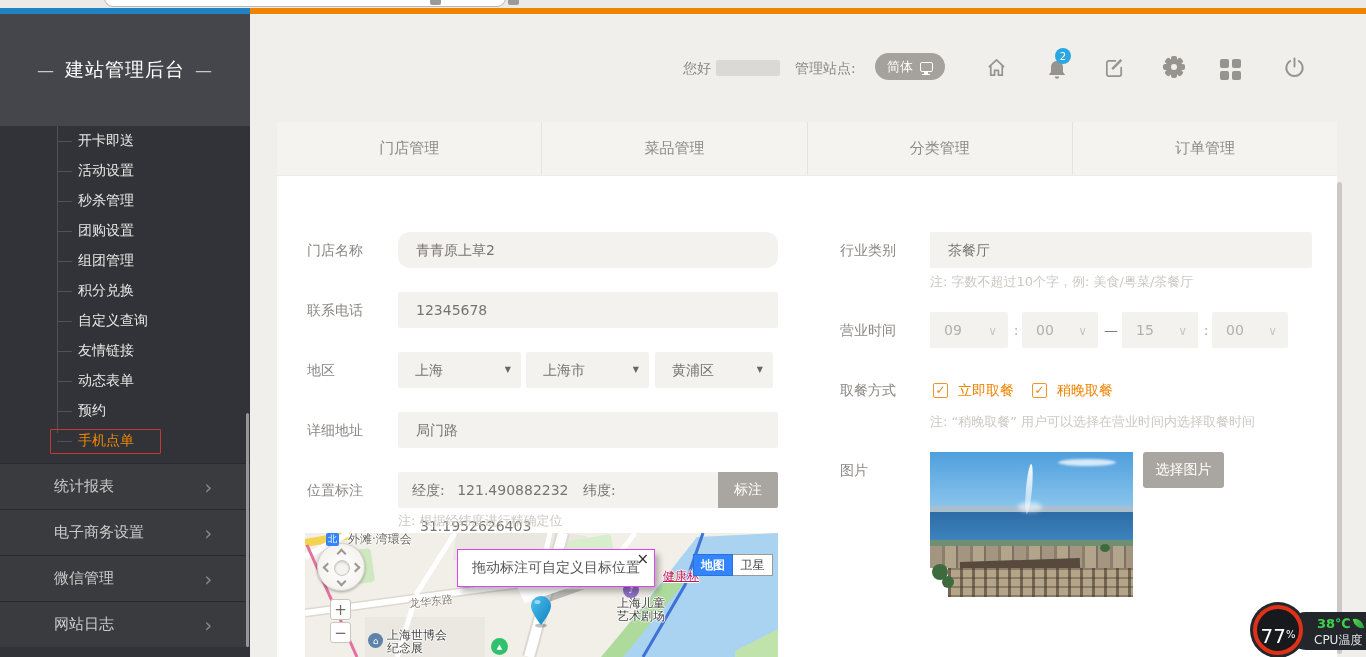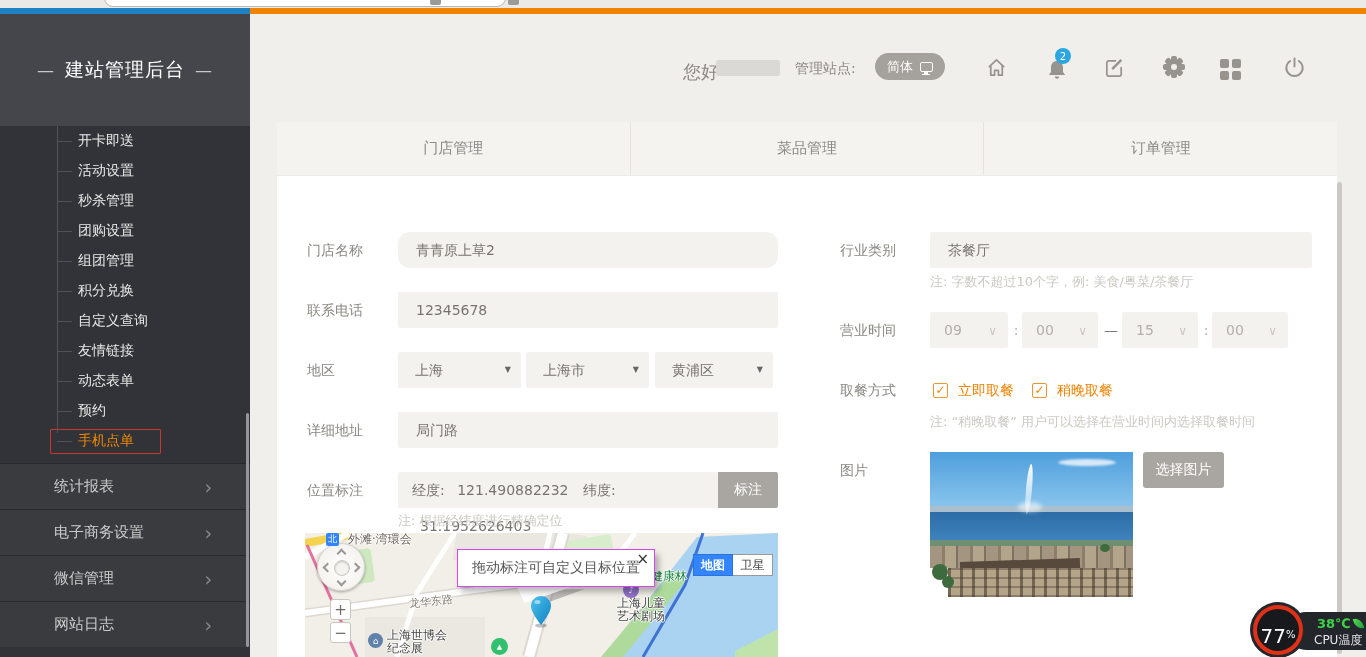--- a/index.html
+++ b/index.html
@@ -28,21 +28,21 @@
   .menu-item.active { color:#f28a00; }
   .menu-item.active .mlabel-box { border:1px solid #c8392b; padding:2px 26px 3px 27px; margin-left:-28px; border-radius:1px; }
   .sections { position:absolute; left:0; top:449px; width:250px; }
   .section-row { height:46px; background:#3a3b3f; border-top:1px solid #28292d; display:flex; align-items:center;
     padding-left:54px; color:#cbcbc9; font-size:15px; cursor:pointer; position:relative; }
   .section-row .chev-r { position:absolute; right:38px; top:12px; color:#85868a; font-size:19px; }
   .side-scroll { position:absolute; left:246px; top:399px; width:3px; height:234px; background:#95969a; border-radius:2px; z-index:4; }
 
   
   .header-band { position:absolute; left:250px; top:14px; width:1116px; height:108px; }
-  .greeting { position:absolute; left:433px; top:46px; font-size:18px; color:#8b8883; }
+  .greeting { position:absolute; left:433px; top:46px; font-size:14px; color:#8b8883; }
   .name-blur { position:absolute; left:466px; top:46px; width:64px; height:16px; background:#dbd9d5; border-radius:2px; }
   .site-label { position:absolute; left:545px; top:46px; font-size:14px; color:#8b8883; }
   .lang-pill { position:absolute; left:625px; top:39px; width:70px; height:27px; background:#a5a29d; border-radius:14px;
     display:flex; align-items:center; justify-content:center; gap:7px; color:#fff; font-size:13px; cursor:pointer; }
   .monitor { width:13px; height:10px; border:1.5px solid #fff; border-radius:2px; position:relative; }
   .monitor::after { content:''; position:absolute; left:3px; top:9px; width:4px; height:2px; background:#fff; }
   .monitor::before { content:''; position:absolute; left:1px; top:11px; width:8px; height:1.5px; background:#fff; }
   .hicon { position:absolute; top:42px; cursor:pointer; }
   .badge { position:absolute; left:805px; top:34px; width:16px; height:16px; background:#2aa7e0; border-radius:50%;
     color:#fff; font-size:10px; display:flex; align-items:center; justify-content:center; z-index:2; }
@@ -266,20 +266,23 @@
 
   <div class="card">
     <div class="tabbar">
       <div class="tab">
           <span>门店管理</span>
         </div>
       <div class="tab">
           <span>菜品管理</span>
         </div>
       <div class="tab">
+          <span>分类管理</span>
+        </div>
+      <div class="tab">
           <span>订单管理</span>
         </div>
     </div>
 
     <span class="flabel" style="left:30px;top:120px;">门店名称</span>
     <div class="finput" style="left:121px;top:110px;width:380px;border-radius:12px;"><span>青青原上草2</span></div>
 
     <span class="flabel" style="left:30px;top:180px;">联系电话</span>
     <div class="finput" style="left:121px;top:170px;width:380px;"><span>12345678</span></div>
 
@@ -330,21 +333,21 @@
         <path d="M0,80 L140,61 L262,45" stroke="#ffffff" stroke-width="6" fill="none"></path>
         <path d="M44,0 L0,24" stroke="#ffffff" stroke-width="6"></path>
         <path d="M150,0 L112,60 L92,124" stroke="#ffffff" stroke-width="5" fill="none"></path>
         <path d="M330,0 L300,40" stroke="#ffffff" stroke-width="5" fill="none"></path>
         <path d="M2,12 L52,124" stroke="#e2719f" stroke-width="3" fill="none"></path>
         <path d="M398,0 L380,52 L338,124" stroke="#3e72d4" stroke-width="3" fill="none"></path>
       </svg>
 
       <span class="mlab" style="left:43px;top:0px;color:#6b675f;">外滩·湾環会</span>
       <span class="mlab" style="left:104px;top:62px;color:#857f73;font-size:11px;transform:rotate(-6deg);">龙华东路</span>
-      <span class="mlab" style="left:346px;top:37px;color:#15803d;">健康林</span>
+      <span class="mlab" style="left:358px;top:37px;color:#be185d;text-decoration:underline;">健康林</span>
       <span class="mlab" style="left:312px;top:64px;color:#404040;">
         <span>上海儿童</span><br>
         <span>艺术剧场</span>
       </span>
       <span class="mlab" style="left:82px;top:96px;color:#454545;">
         <span>上海世博会</span><br>
         <span>纪念展</span>
       </span>
       <span class="poi" style="left:318px;top:49px;width:16px;height:16px;background:#9071c9;font-size:9px;">
           <span>♪</span>

